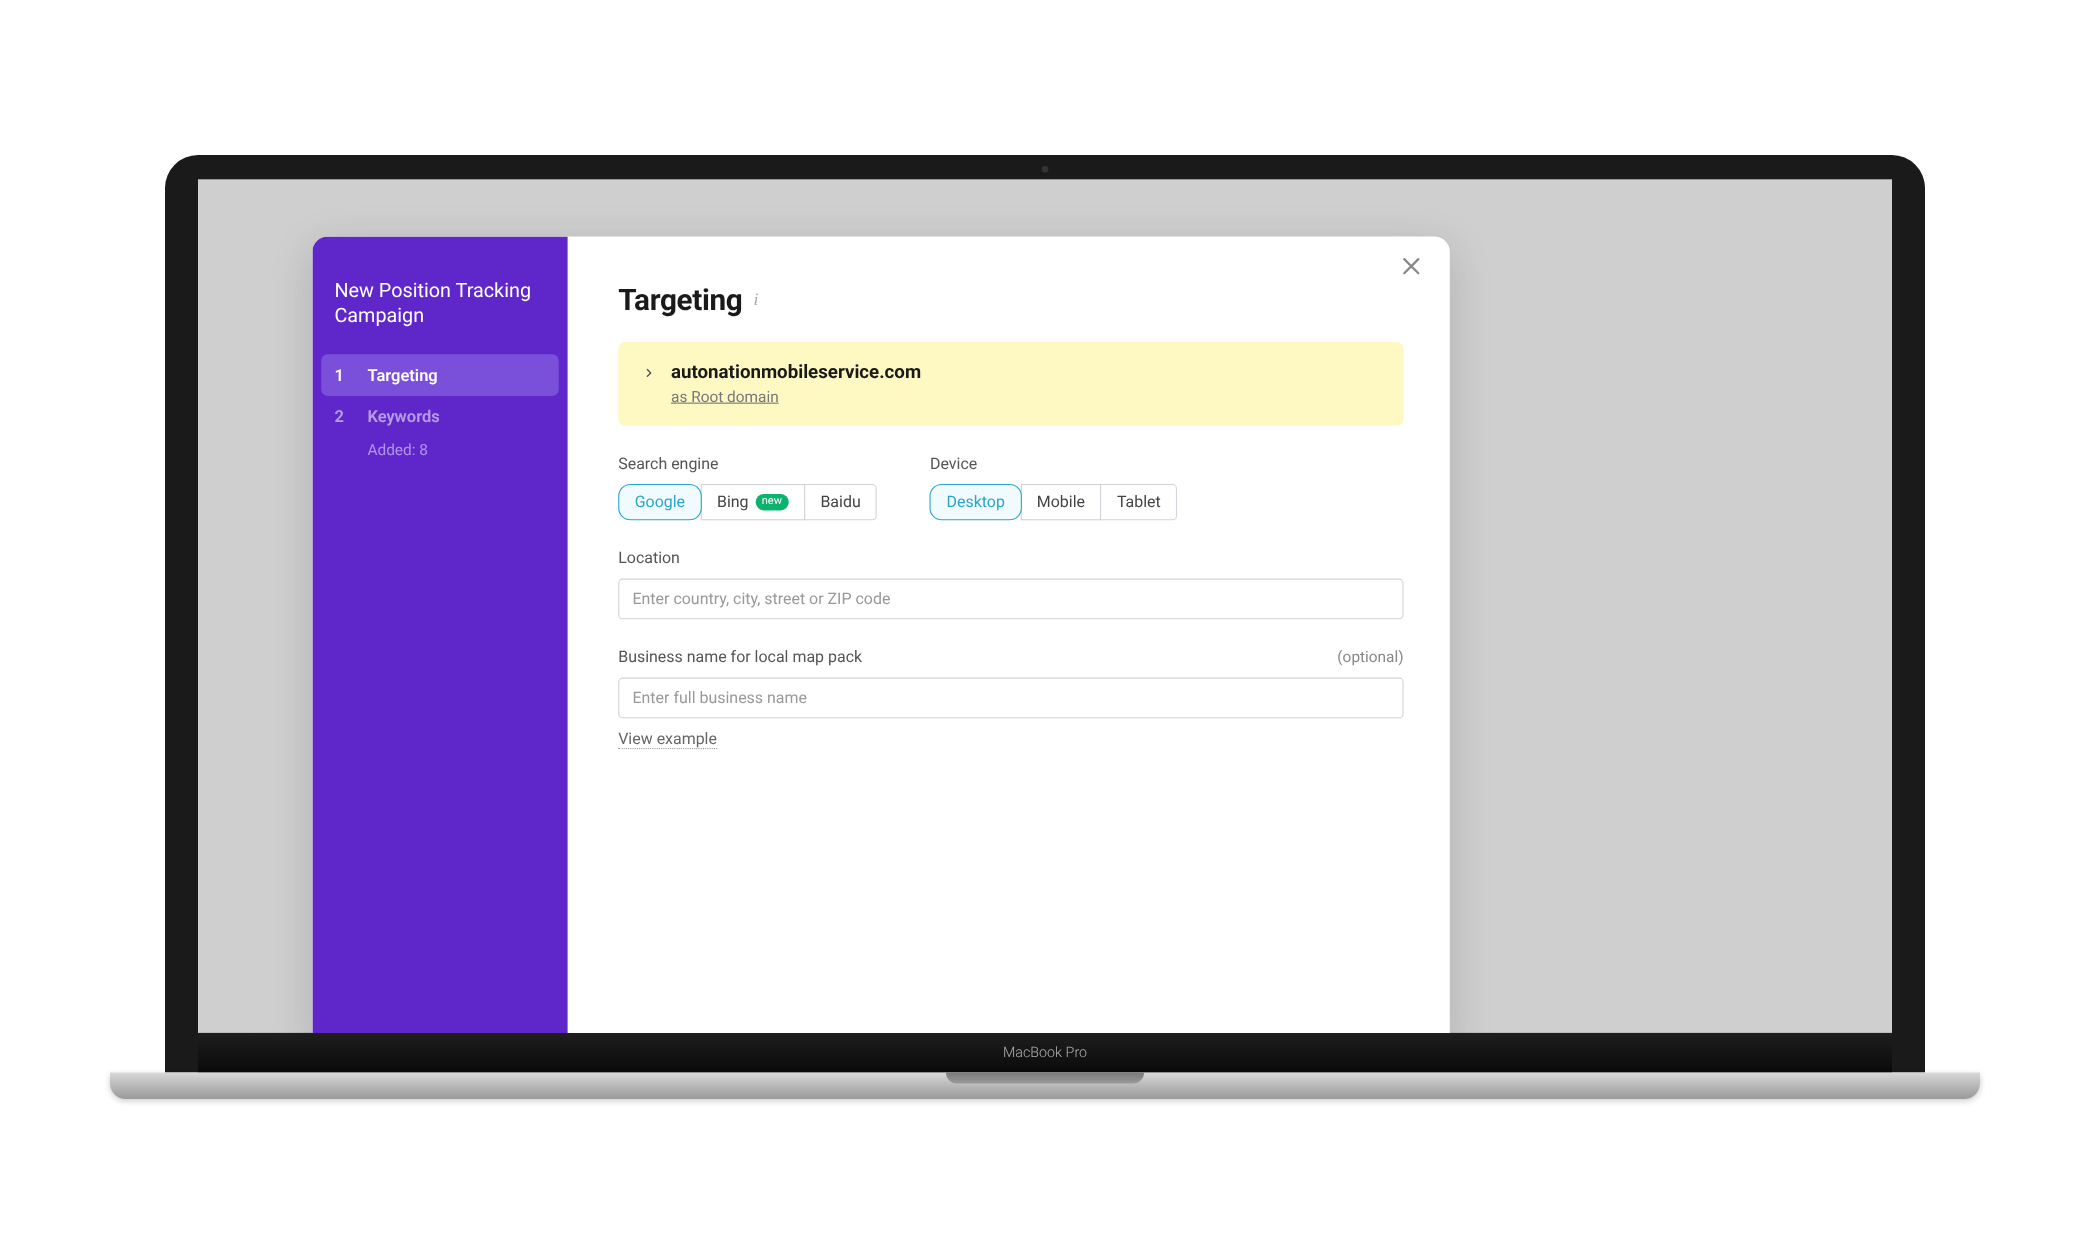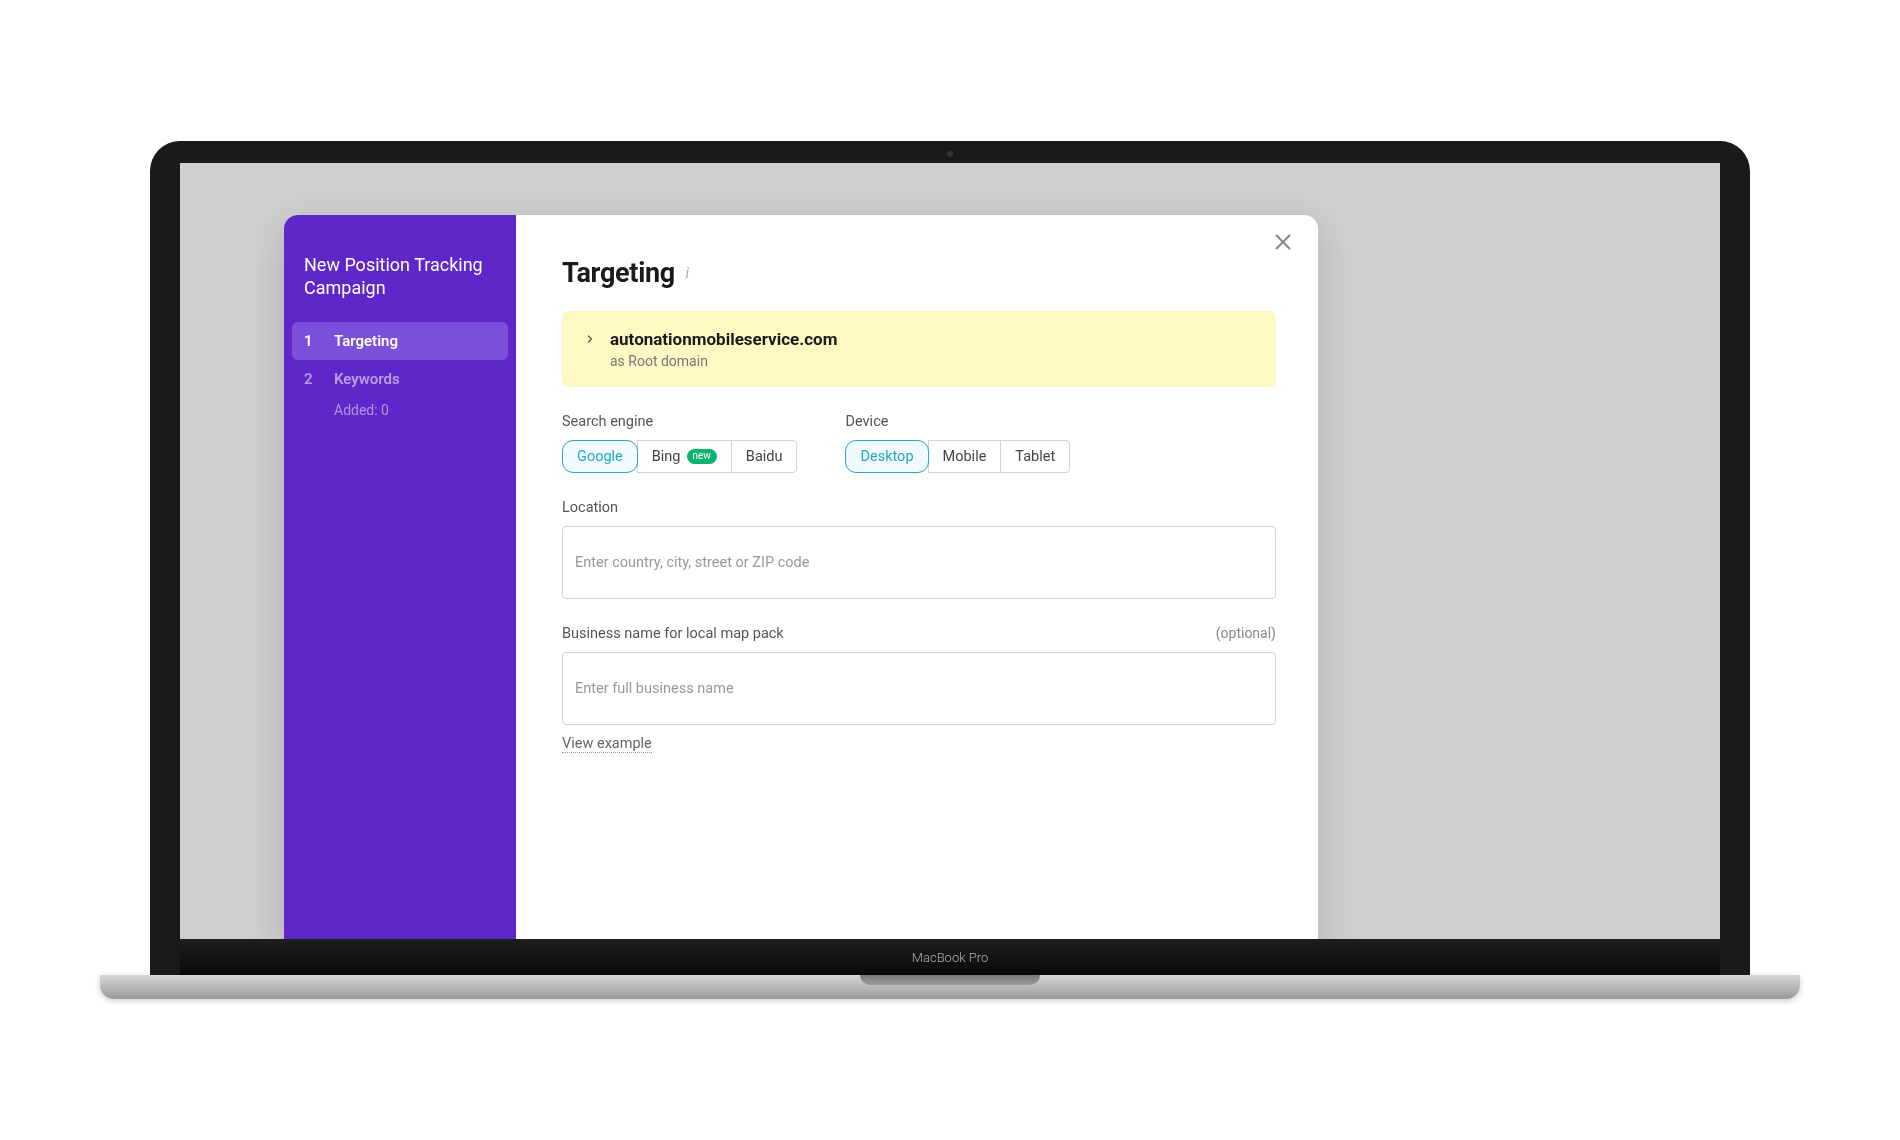--- a/index.html
+++ b/index.html
@@ -187,20 +187,21 @@
     .domain-name {
       font-weight: 700;
       font-size: 17px;
       color: #1a1a1a;
     }
     .domain-sub {
       font-size: 14px;
       color: #777;
       padding-left: 26px;
       margin-top: 4px;
+      text-decoration: underline;
     }
     .form-row {
       display: flex;
       gap: 48px;
       margin-bottom: 26px;
     }
     .form-group-label {
       font-size: 14.5px;
       color: #555;
       margin-bottom: 10px;
@@ -247,21 +248,21 @@
     .form-section {
       margin-bottom: 26px;
     }
     .location-input {
       width: 362px;
     }
     .text-input {
       width: 100%;
       border: 1px solid #d0d3d9;
       border-radius: 4px;
-      padding: 27px 12px;
+      padding: 9px 12px;
       font-size: 14.5px;
       color: #333;
     }
     .text-input::placeholder {
       color: #999;
     }
     .label-row {
       display: flex;
       justify-content: space-between;
       align-items: baseline;
@@ -312,21 +313,21 @@
           <div class="sidebar-title">New Position Tracking Campaign</div>
           <div class="step-list">
             <div class="step-item active">
               <span class="step-num">1</span>
               <span class="step-label">Targeting</span>
             </div>
             <div class="step-item inactive">
               <span class="step-num">2</span>
               <span class="step-label">Keywords</span>
             </div>
-            <div class="step-sub">Added: 0</div>
+            <div class="step-sub">Added: 8</div>
           </div>
         </div>
 
         <div class="main">
           <div class="close-btn">
             <svg viewBox="0 0 24 24" fill="none" stroke="currentColor" stroke-width="2.2" stroke-linecap="round">
                 <line x1="5" y1="5" x2="19" y2="19"></line>
                 <line x1="19" y1="5" x2="5" y2="19"></line>
               </svg>
           </div>

